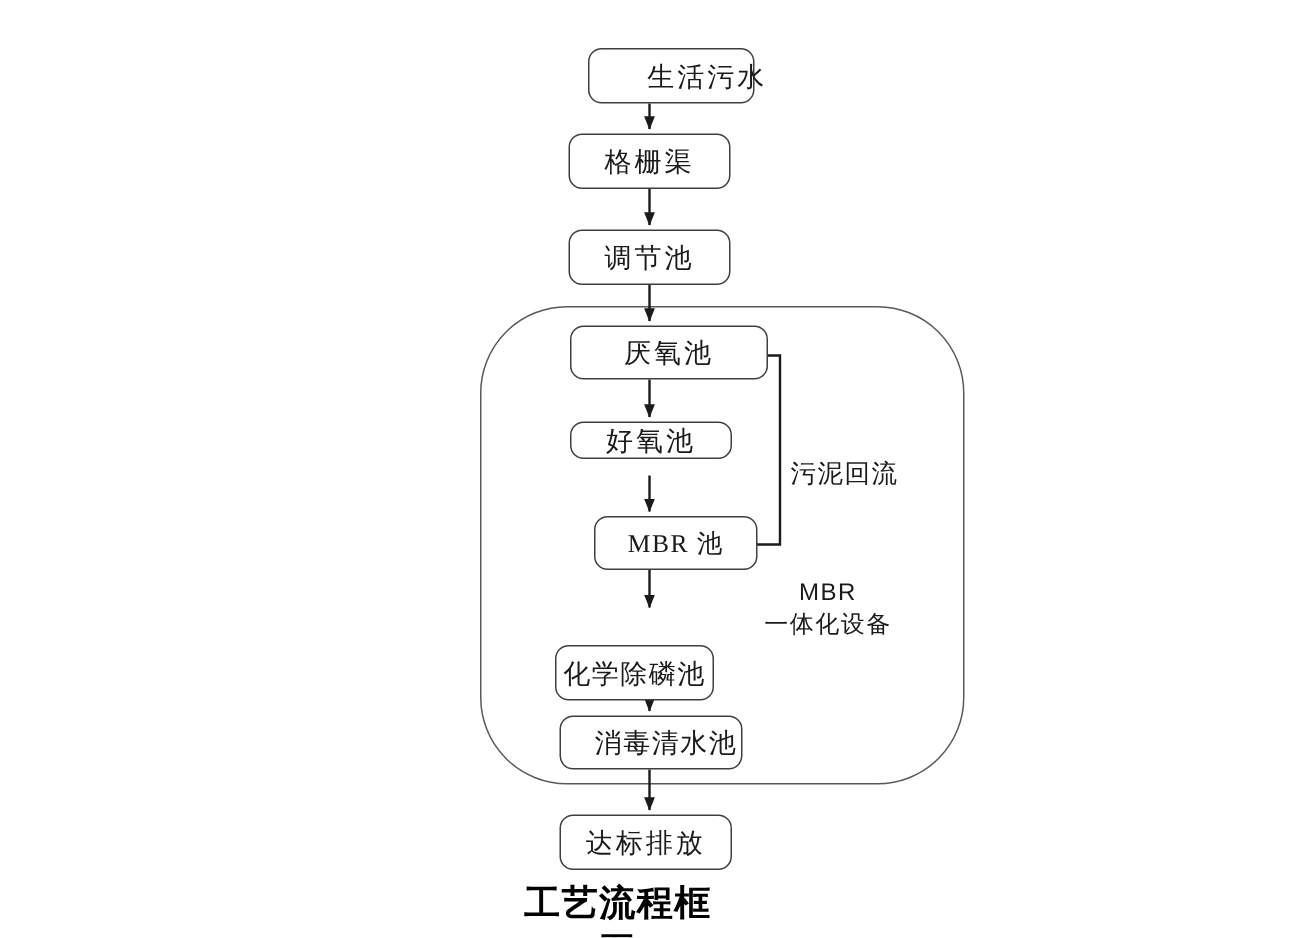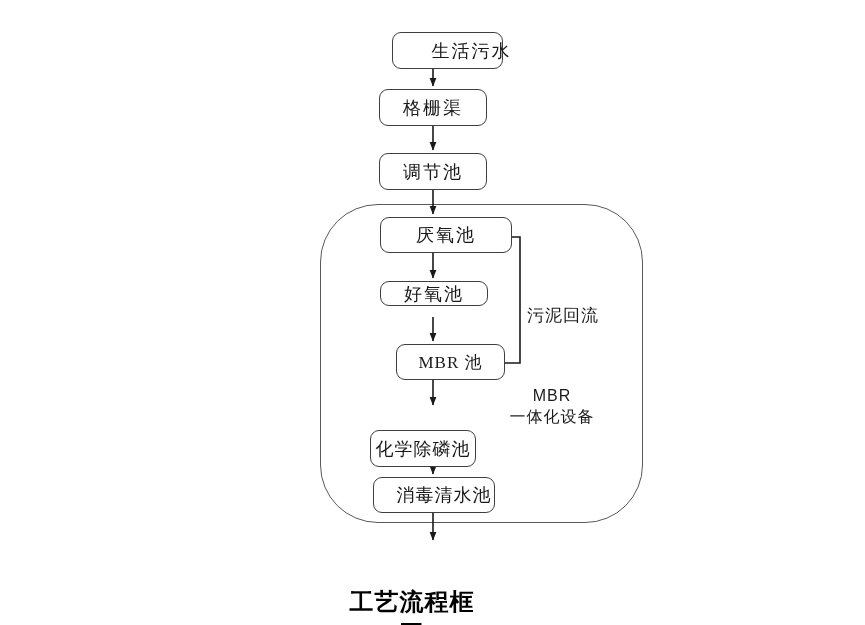--- a/index.html
+++ b/index.html
@@ -126,20 +126,21 @@
   </svg>
 
   <div class="node n1">生活污水</div>
   <div class="node n3">调节池</div>
   <div class="node n2">格栅渠</div>
   <div class="node n4">厌氧池</div>
   <div class="node n5">好氧池</div>
   <div class="node n6">MBR 池</div>
   <div class="node n7">化学除磷池</div>
   <div class="node n8">消毒清水池</div>
+  <div class="node n9">达标排放</div>
 
   <div class="float-label" id="label-sludge-return">污泥回流</div>
   <div class="float-label" id="label-mbr-equipment">
     <div>MBR</div>
     <div>一体化设备</div>
   </div>
 
   <div id="diagram-title">工艺流程框图</div>
 
 </div>

